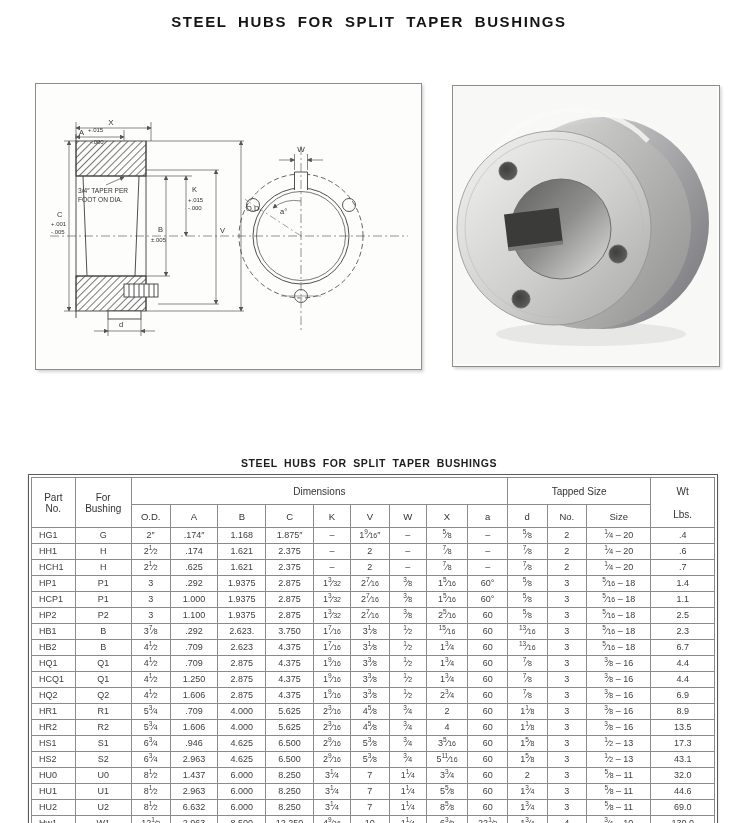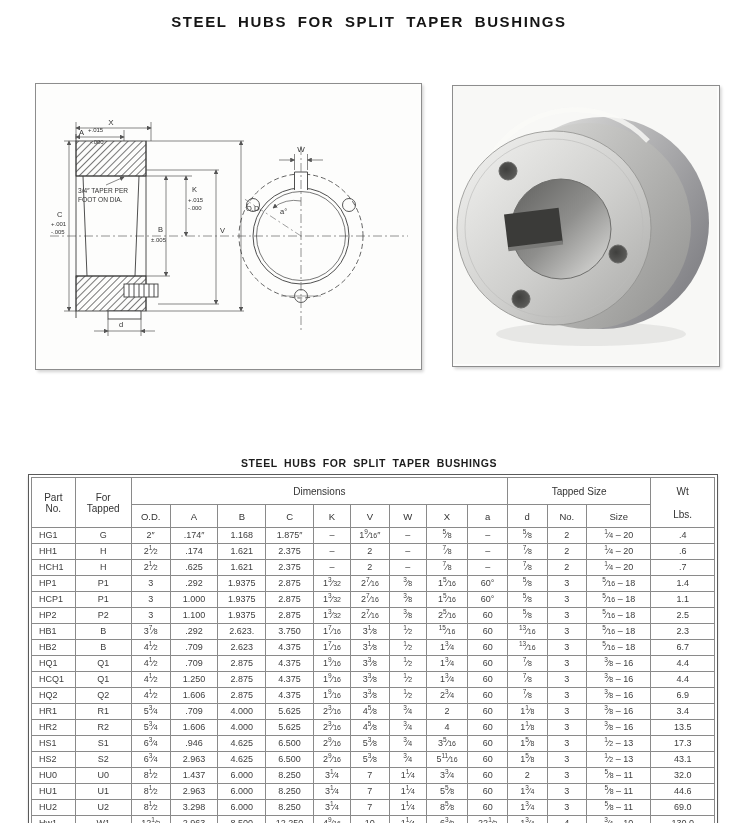--- a/index.html
+++ b/index.html
@@ -233,21 +233,21 @@
       <tr class="h1">
         <th rowspan="2">
           <div class="two">
               <span>Part</span>
               <span>No.</span>
             </div>
         </th>
         <th rowspan="2">
           <div class="two">
               <span>For</span>
-              <span>Tapped</span>
+              <span>Bushing</span>
             </div>
         </th>
         <th colspan="9">Dimensions</th>
         <th colspan="3">Tapped Size</th>
         <th rowspan="2">
           <div class="two spread">
               <span>Wt</span>
               <span>Lbs.</span>
             </div>
         </th>
@@ -463,21 +463,21 @@
           <td>4.000</td>
           <td>5.625</td>
           <td>2<sup>3</sup>⁄<span class="dn">16</span></td>
           <td>4<sup>5</sup>⁄<span class="dn">8</span></td>
           <td><sup>3</sup>⁄<span class="dn">4</span></td>
           <td>2</td>
           <td>60</td>
           <td>1<sup>1</sup>⁄<span class="dn">8</span></td>
           <td>3</td>
           <td><sup>3</sup>⁄<span class="dn">8</span> – 16</td>
-          <td>3.4</td>
+          <td>8.9</td>
         </tr>
         <tr>
           <td class="part">HR2</td>
           <td>R2</td>
           <td>5<sup>3</sup>⁄<span class="dn">4</span></td>
           <td>1.606</td>
           <td>4.000</td>
           <td>5.625</td>
           <td>2<sup>3</sup>⁄<span class="dn">16</span></td>
           <td>4<sup>5</sup>⁄<span class="dn">8</span></td>
@@ -554,21 +554,21 @@
           <td>60</td>
           <td>1<sup>3</sup>⁄<span class="dn">4</span></td>
           <td>3</td>
           <td><sup>5</sup>⁄<span class="dn">8</span> – 11</td>
           <td>44.6</td>
         </tr>
         <tr>
           <td class="part">HU2</td>
           <td>U2</td>
           <td>8<sup>1</sup>⁄<span class="dn">2</span></td>
-          <td>3.298</td>
+          <td>6.632</td>
           <td>6.000</td>
           <td>8.250</td>
           <td>3<sup>1</sup>⁄<span class="dn">4</span></td>
           <td>7</td>
           <td>1<sup>1</sup>⁄<span class="dn">4</span></td>
           <td>8<sup>5</sup>⁄<span class="dn">8</span></td>
           <td>60</td>
           <td>1<sup>3</sup>⁄<span class="dn">4</span></td>
           <td>3</td>
           <td><sup>5</sup>⁄<span class="dn">8</span> – 11</td>

